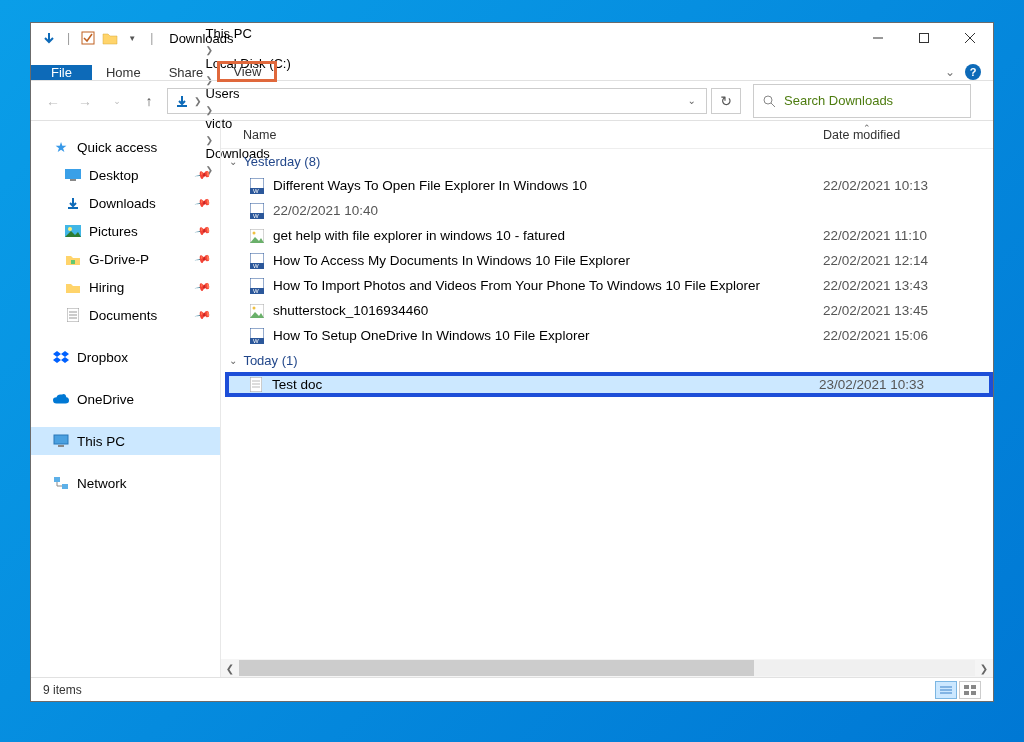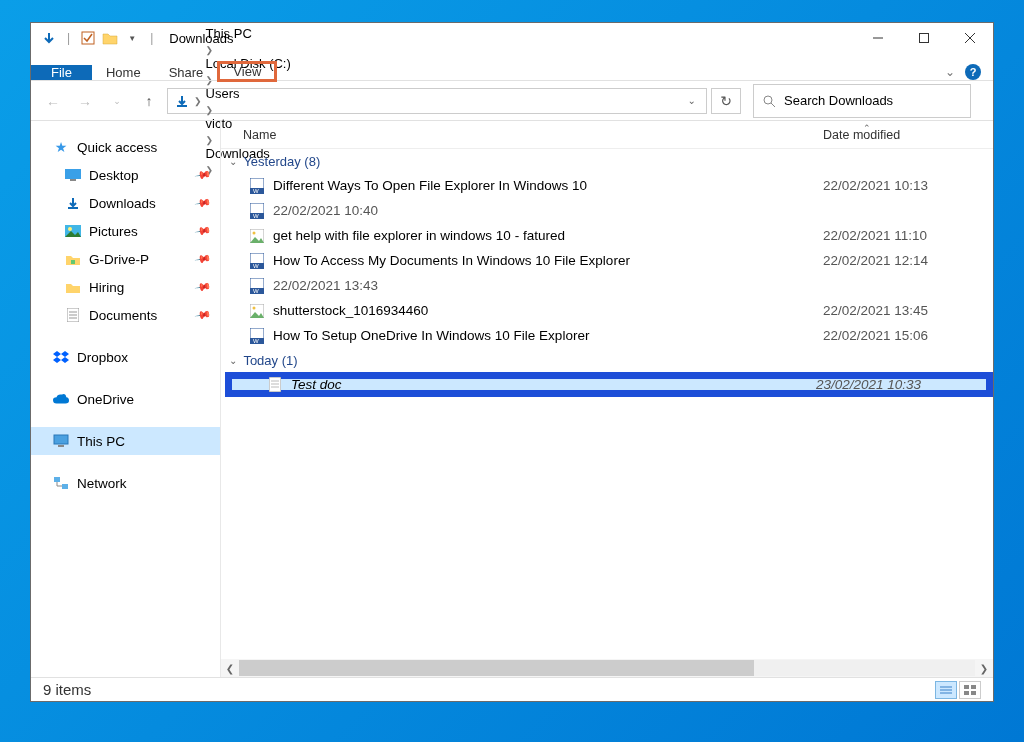--- a/index.html
+++ b/index.html
@@ -26,21 +26,21 @@
 
   
   .addrrow { height: 40px; display: flex; align-items: center; gap: 4px; padding: 0 8px; border-bottom: 1px solid #e1e1e1; }
   .navbtn { width: 28px; height: 28px; display: flex; align-items: center; justify-content: center; color: #bbb; font-size: 14px; }
   .navbtn.enabled { color: #555; }
   .addrbar { flex: 1; height: 26px; border: 1px solid #ccc; display: flex; align-items: center; padding: 0 6px; gap: 4px; font-size: 13px; max-width: 540px; }
   .crumb { display: flex; align-items: center; gap: 4px; cursor: pointer; }
   .crumb-chev { color: #777; font-size: 9px; }
   .addr-dropdown { margin-left: auto; color: #666; font-size: 10px; padding: 0 4px; }
   .refresh { width: 30px; height: 26px; border: 1px solid #ccc; display: flex; align-items: center; justify-content: center; color: #555; font-size: 14px; }
-  .searchbox { width: 218px; height: 26px; border: 1px solid #ccc; display: flex; align-items: center; padding: 16px 8px; gap: 8px; color: #000000; font-size: 13px; margin-left: 8px; }
+  .searchbox { width: 218px; height: 26px; border: 1px solid #ccc; display: flex; align-items: center; padding: 16px 8px; gap: 8px; color: #4d7c0f; font-size: 13px; margin-left: 8px; }
   .search-icon { color: #888; }
 
   
   .body { flex: 1; display: flex; overflow: hidden; }
   .sidebar { width: 190px; border-right: 1px solid #e8e8e8; padding: 12px 0; font-size: 13.5px; overflow-y: auto; }
   .side-item { height: 28px; display: flex; align-items: center; padding: 0 10px 0 34px; gap: 8px; cursor: pointer; position: relative; }
   .side-item.top { padding-left: 22px; font-weight: 400; }
   .side-item .pin { margin-left: auto; color: #888; font-size: 11px; transform: rotate(35deg); }
   .side-item.selected { background: #cce8ff; }
   .side-spacer { height: 14px; }
@@ -49,32 +49,32 @@
   
   .main { flex: 1; display: flex; flex-direction: column; overflow: hidden; }
   .colheader { height: 28px; display: flex; align-items: center; font-size: 12.5px; color: #333; border-bottom: 1px solid #eee; padding-left: 22px; }
   .col-name { flex: 1; }
   .col-date { width: 170px; position: relative; }
   .sort-arrow { position: absolute; top: -5px; left: 40px; font-size: 9px; color: #666; }
   .listbody { flex: 1; overflow-y: auto; font-size: 13.5px; padding-left: 4px; }
   .group-header { height: 24px; display: flex; align-items: center; color: #22478a; font-size: 13px; cursor: pointer; padding-left: 4px; }
   .group-chev { font-size: 10px; margin-right: 6px; color: #666; }
   .file-row { height: 25px; display: flex; align-items: center; padding-left: 24px; cursor: pointer; }
-  .file-row.selected { background: #cce8ff; border: 7px solid #1d4ed8; padding-left: 35px; font-style: italic; }
+  .file-row.selected { background: #cce8ff; border: 4px solid #1d4ed8; padding-left: 19px; }
   .file-icon { width: 16px; height: 16px; margin-right: 8px; display: inline-flex; align-items: center; justify-content: center; }
   .file-name { flex: 1; white-space: nowrap; overflow: hidden; text-overflow: ellipsis; }
   .file-date { width: 170px; color: #555; }
   
   .hscroll { height: 18px; display: flex; align-items: center; background: #f5f5f5; }
   .hsc-arrow { width: 18px; text-align: center; color: #666; font-size: 10px; }
   .hsc-track { flex: 1; height: 16px; background: #f0f0f0; position: relative; }
   .hsc-thumb { position: absolute; left: 0; width: 70%; height: 100%; background: #ccc; }
 
   
-  .statusbar { height: 24px; border-top: 1px solid #e1e1e1; display: flex; align-items: center; padding: 0 12px; font-size: 15px; color: #333; }
+  .statusbar { height: 24px; border-top: 1px solid #e1e1e1; display: flex; align-items: center; padding: 0 12px; font-size: 12px; color: #333; }
   .statusbar .views { margin-left: auto; display: flex; gap: 2px; }
   .view-btn { width: 22px; height: 18px; border: 1px solid #ccc; display: flex; align-items: center; justify-content: center; color: #555; font-size: 10px; }
   .view-btn.active { background: #cce8ff; border-color: #7bb6e2; }
 
   
   svg { display: block; }
 </style>
 </head>
 <body>
 
@@ -331,20 +331,21 @@
             <span class="file-date">22/02/2021 12:14</span>
           </div>
           <div class="file-row">
             <span class="file-icon">
               <svg width="14" height="16">
                 <rect x="0" y="0" width="14" height="16" fill="#fff" stroke="#2b579a"></rect>
                 <rect x="0" y="10" width="14" height="6" fill="#2b579a"></rect>
                 <text x="3" y="15" font-size="6" fill="#fff">W</text>
               </svg>
             </span>
+            <span class="file-name">How To Import Photos and Videos From Your Phone To Windows 10 File Explorer</span>
             <span class="file-date">22/02/2021 13:43</span>
           </div>
           <div class="file-row">
             <span class="file-icon">
               <svg width="14" height="14">
                 <rect x="0" y="0" width="14" height="14" fill="#fff" stroke="#aaa"></rect>
                 <circle cx="4" cy="4" r="1.5" fill="#f0c040"></circle>
                 <path d="M0 14 L5 8 L9 12 L11 9 L14 14 Z" fill="#6ab06a"></path>
               </svg>
             </span>

